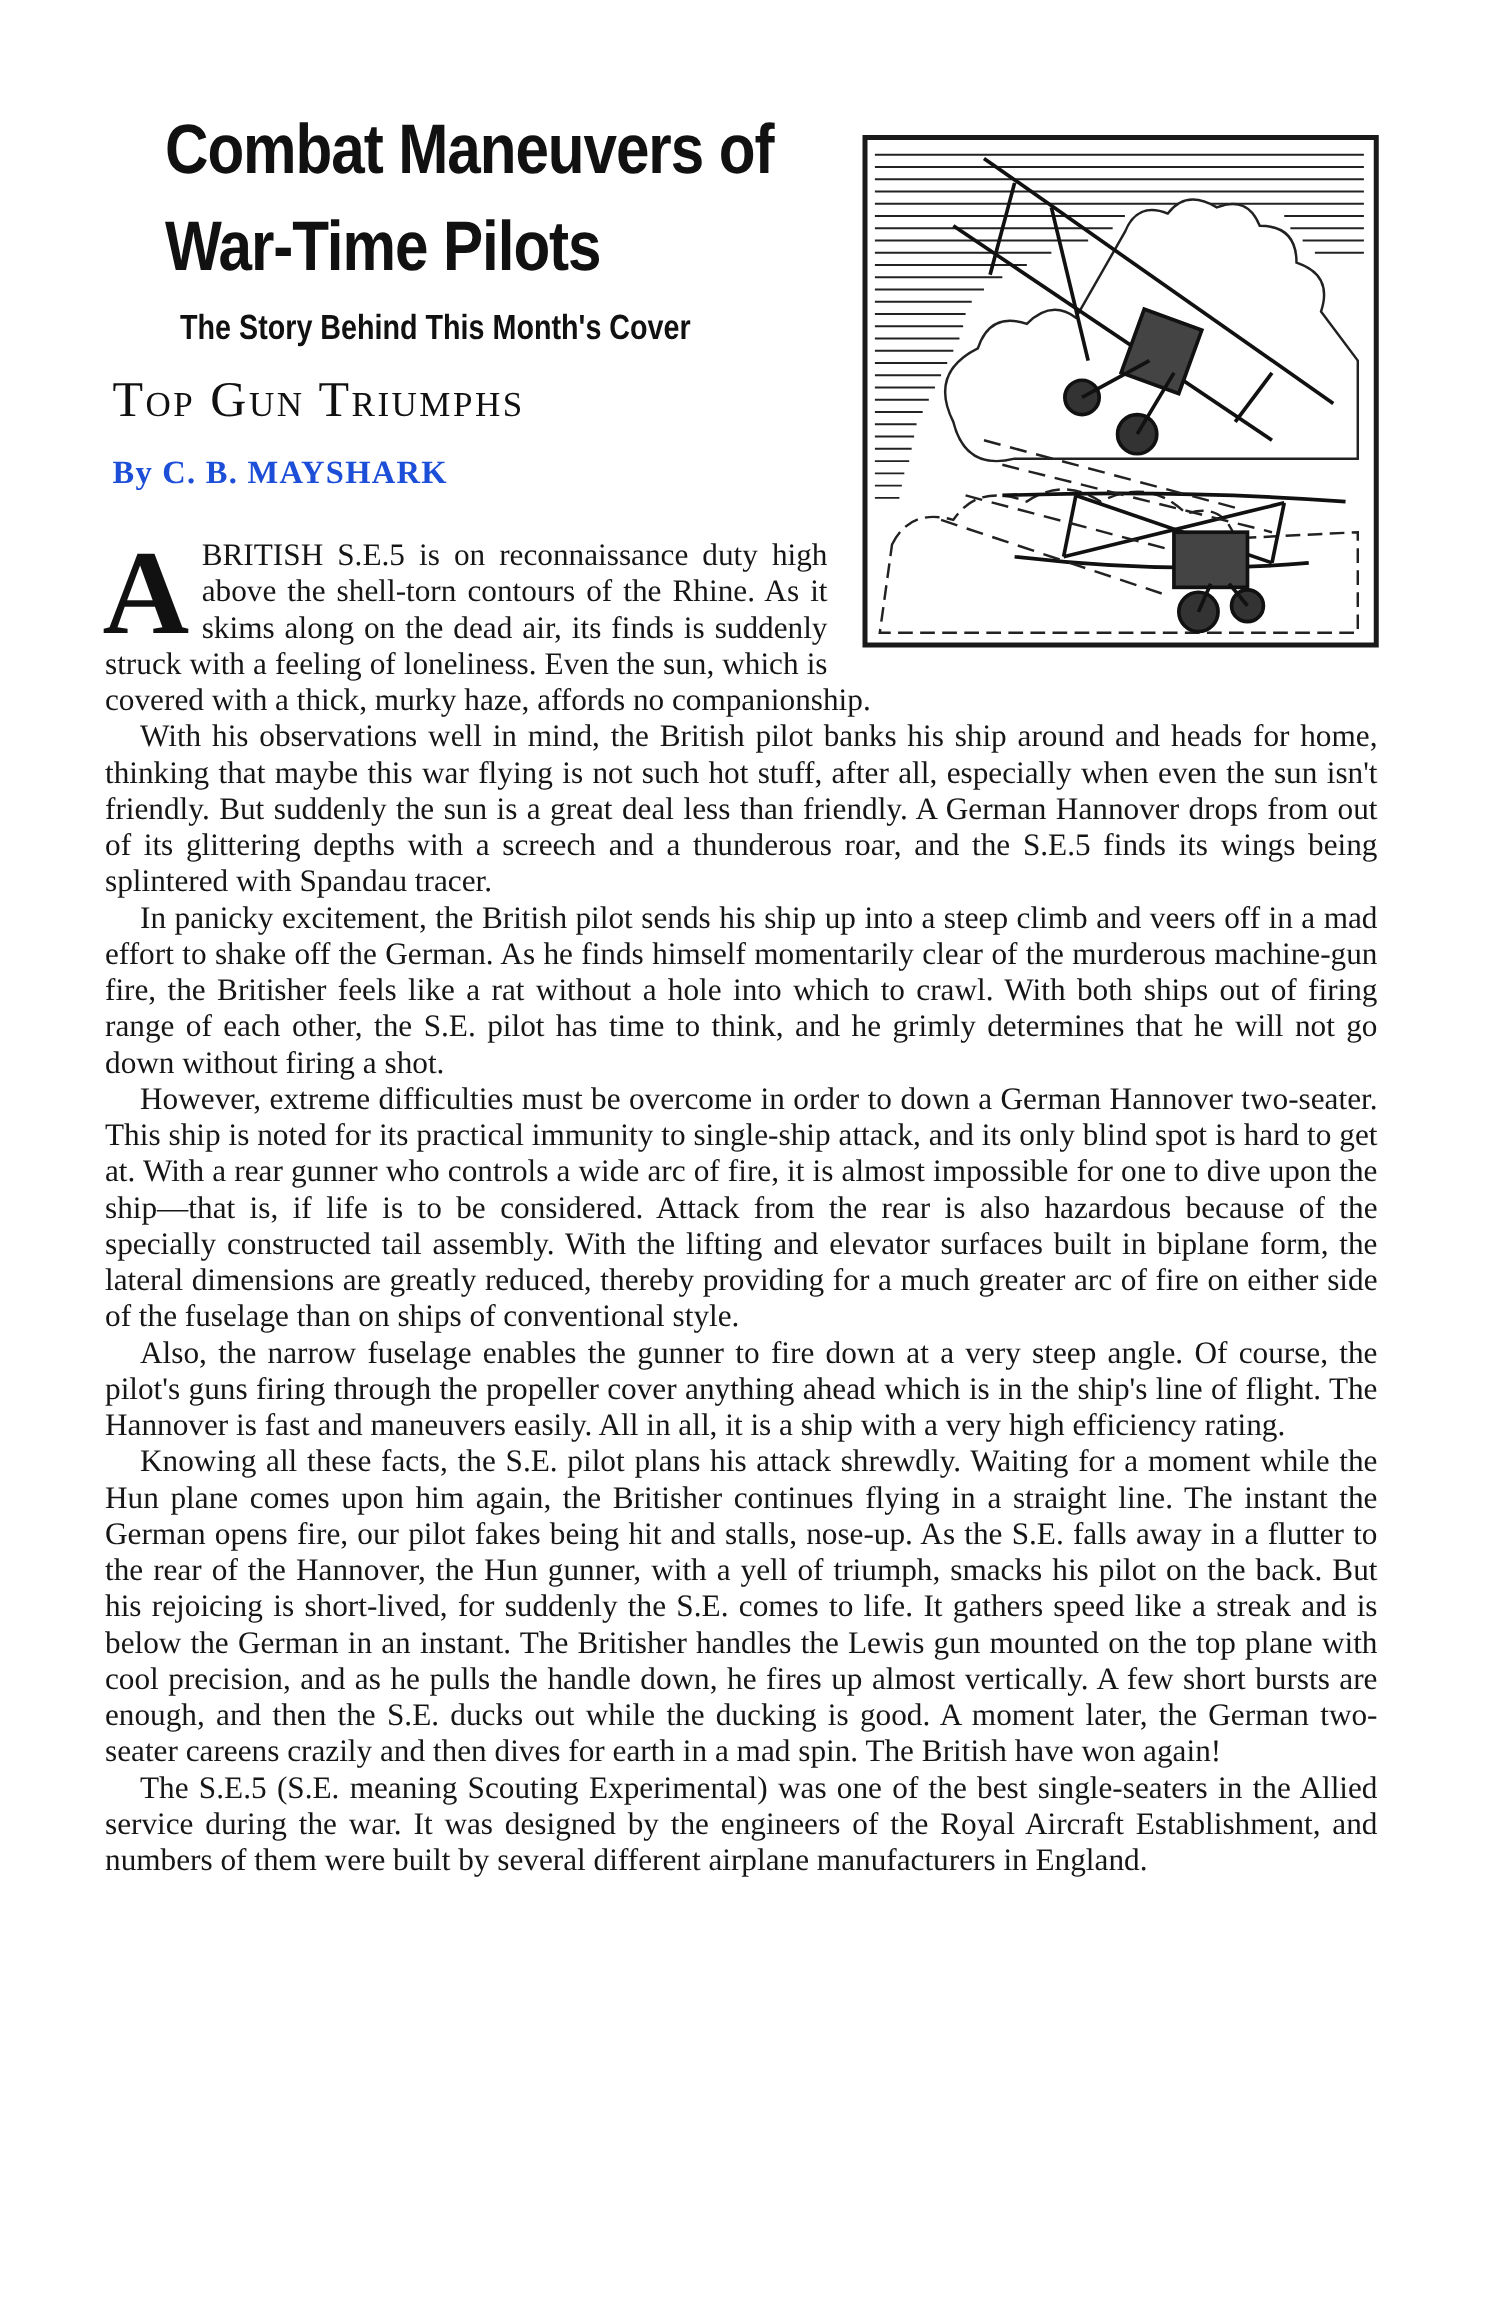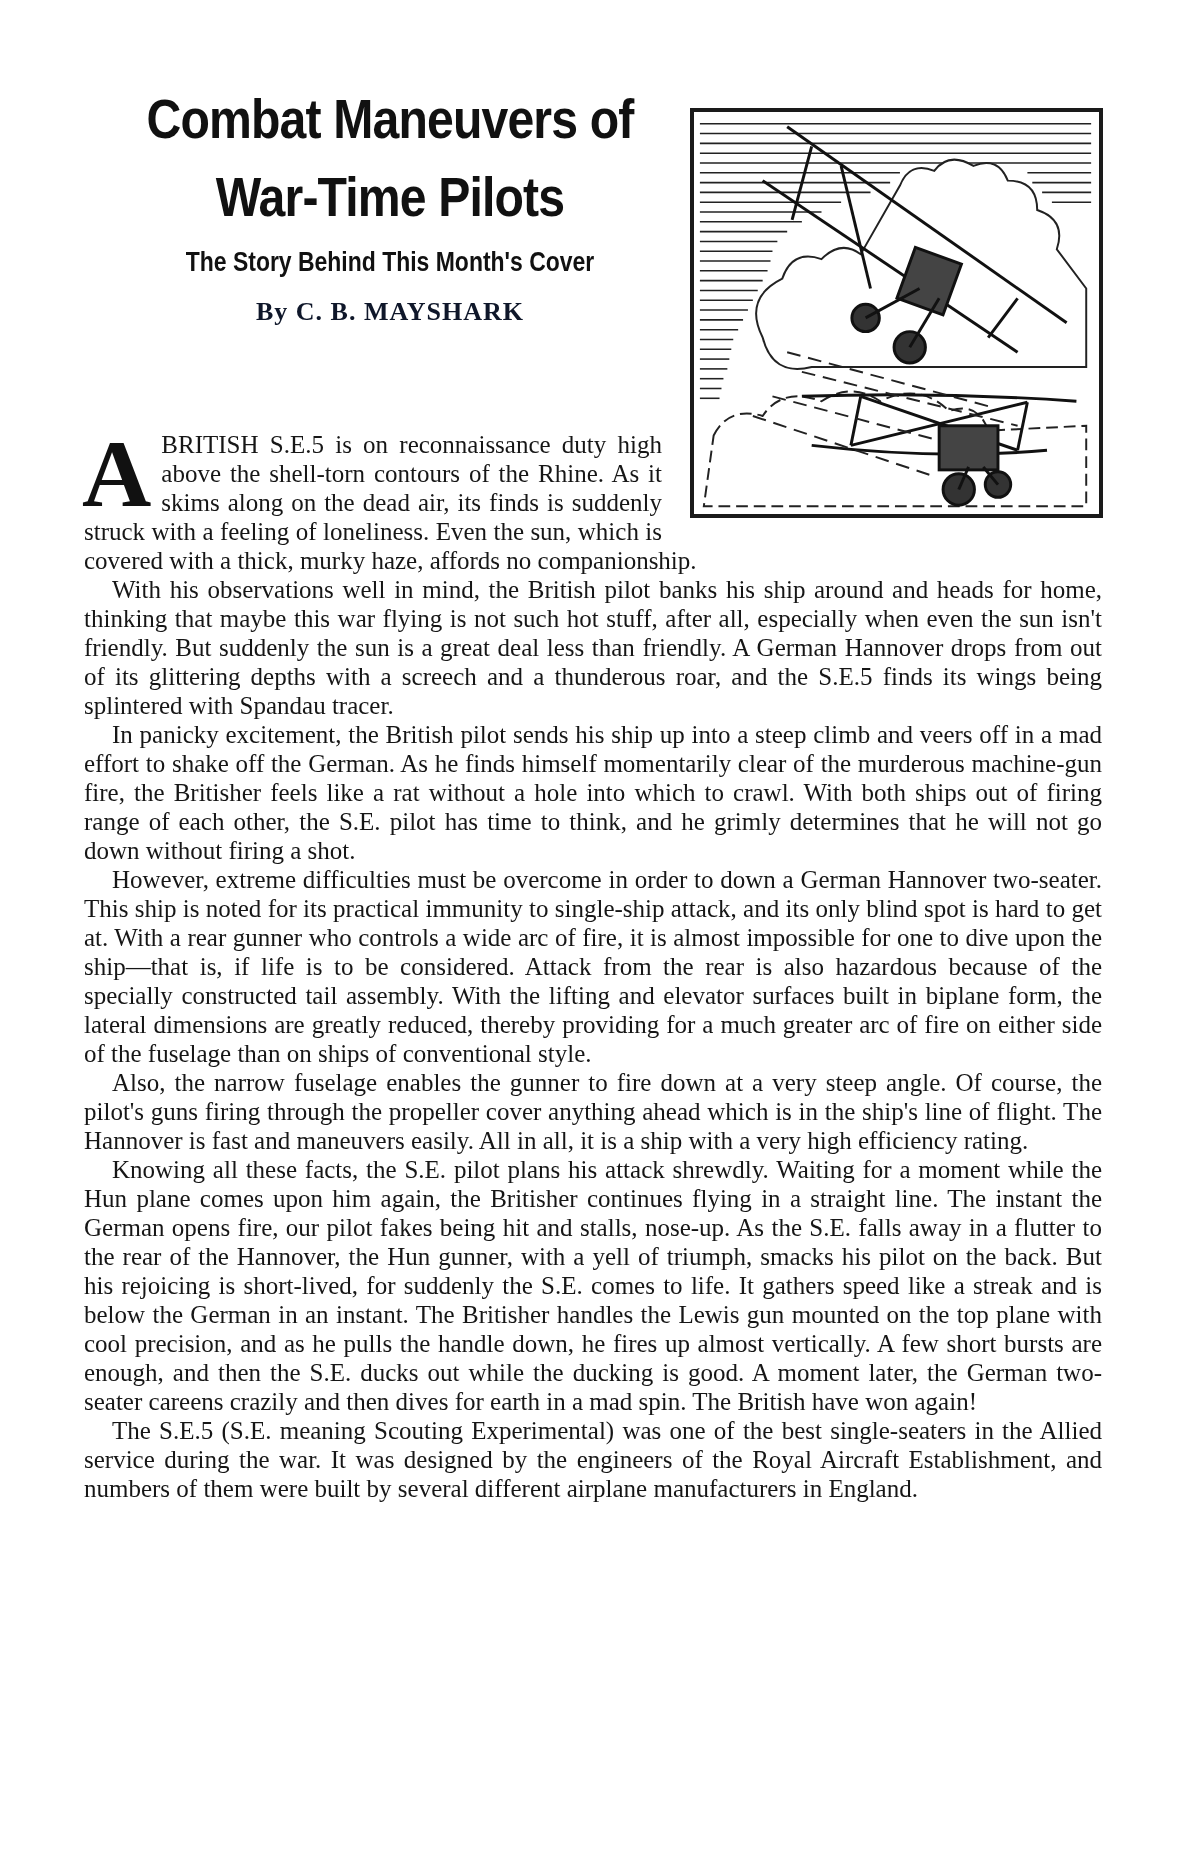--- a/index.html
+++ b/index.html
@@ -5,41 +5,40 @@
     html, body { margin: 0; padding: 0; }
     body {
       width: 1200px; height: 1857px; background: #ffffff; position: relative; overflow: hidden;
       color: #141414;
       font-family: "DejaVu Serif", "Liberation Serif", serif;
     }
     .page { position: absolute; left: 0; top: 0; width: 1200px; height: 1857px; }
 
     .heading {
       position: absolute; left: 90px; top: 80px; width: 600px;
-      text-align: center;
     }
     .title {
       font-family: "Liberation Sans", "DejaVu Sans", sans-serif;
       font-weight: bold; font-size: 56px; line-height: 78px; letter-spacing: -1px;
       margin: 0; transform: scaleX(0.86); transform-origin: center;
       color: #111;
     }
     .subtitle {
       font-family: "Liberation Sans", "DejaVu Sans", sans-serif;
       font-weight: bold; font-size: 28px; line-height: 40px; margin-top: 6px;
       transform: scaleX(0.82); transform-origin: center; color: #111;
     }
     .section-title {
       font-family: "Liberation Serif", "DejaVu Serif", serif;
       font-size: 40px; line-height: 56px; margin-top: 10px; font-variant: small-caps;
       letter-spacing: 2px; color: #111;
     }
     .byline {
       font-family: "Liberation Serif", "DejaVu Serif", serif;
-      font-weight: bold; font-size: 26px; line-height: 40px; margin-top: 10px; color: #0f172a;
+      font-weight: bold; font-size: 26px; line-height: 40px; margin-top: 10px; color: #1d4ed8;
       letter-spacing: 1px;
     }
 
     .illustration {
       position: absolute; left: 690px; top: 108px; width: 413px; height: 410px;
       border: 4px solid #1a1a1a; box-sizing: border-box; background: #fff;
       overflow: hidden;
     }
     .illustration svg { width: 100%; height: 100%; display: block; }
 
@@ -58,20 +57,21 @@
   </style>
 </head>
 <body>
 
 <div class="page">
 
   <div class="heading">
     <div class="title">Combat Maneuvers of</div>
     <div class="title">War-Time Pilots</div>
     <div class="subtitle">The Story Behind This Month's Cover</div>
+    <div class="section-title">Top Gun Triumphs</div>
     <div class="byline">By C. B. MAYSHARK</div>
   </div>
 
   <div class="illustration">
     <svg viewBox="0 0 413 410">
 
       <g stroke="#222" stroke-width="1.6">
         <line x1="6" y1="12" x2="405" y2="12"></line>
           <line x1="6" y1="22" x2="405" y2="22"></line>
         <line x1="6" y1="32" x2="405" y2="32"></line>

